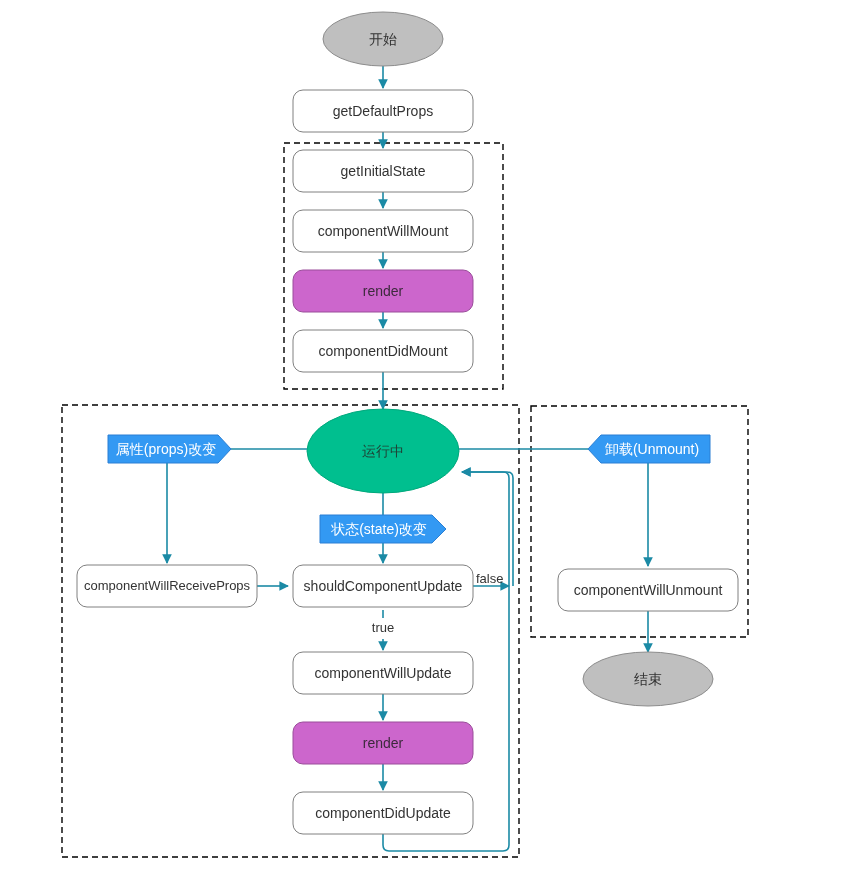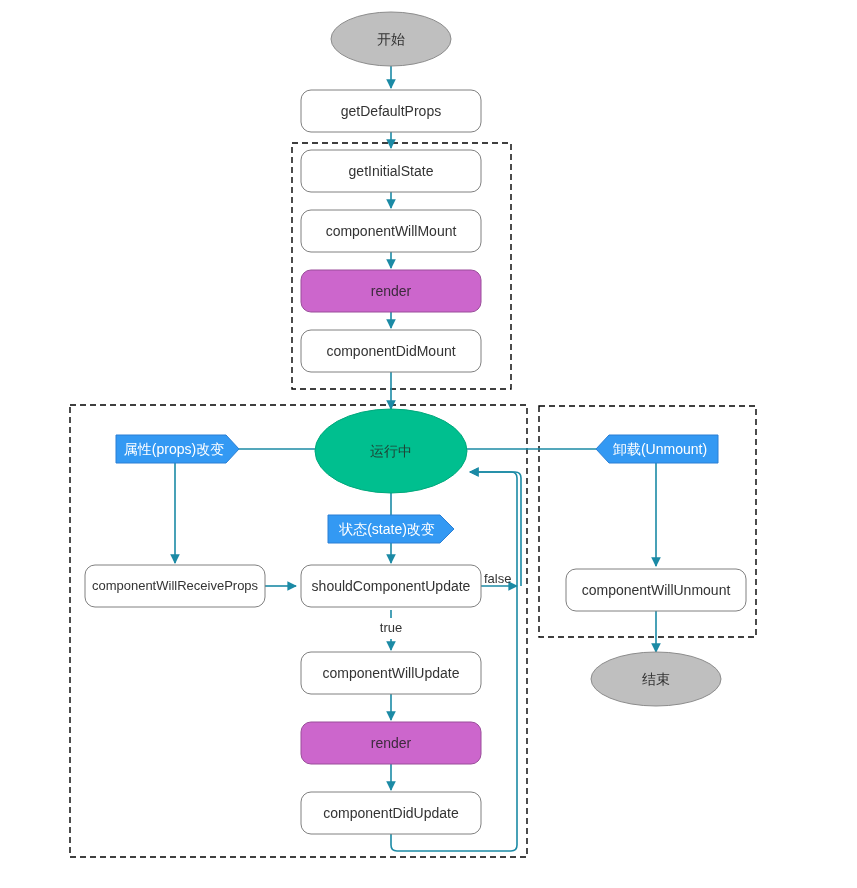--- a/index.html
+++ b/index.html
@@ -10,21 +10,20 @@
   body {
     width: 857px;
     height: 888px;
     font-family: "Liberation Sans", "DejaVu Sans", sans-serif;
     overflow: hidden;
   }
   #diagram-root {
     position: relative;
     width: 782px;
     height: 888px;
-    margin-left: 8px;
   }
   svg.flow {
     display: block;
     width: 857px;
     height: 888px;
   }
   .node-label {
     font-family: "Liberation Sans", "DejaVu Sans", sans-serif;
     font-size: 14px;
     fill: #333333;

